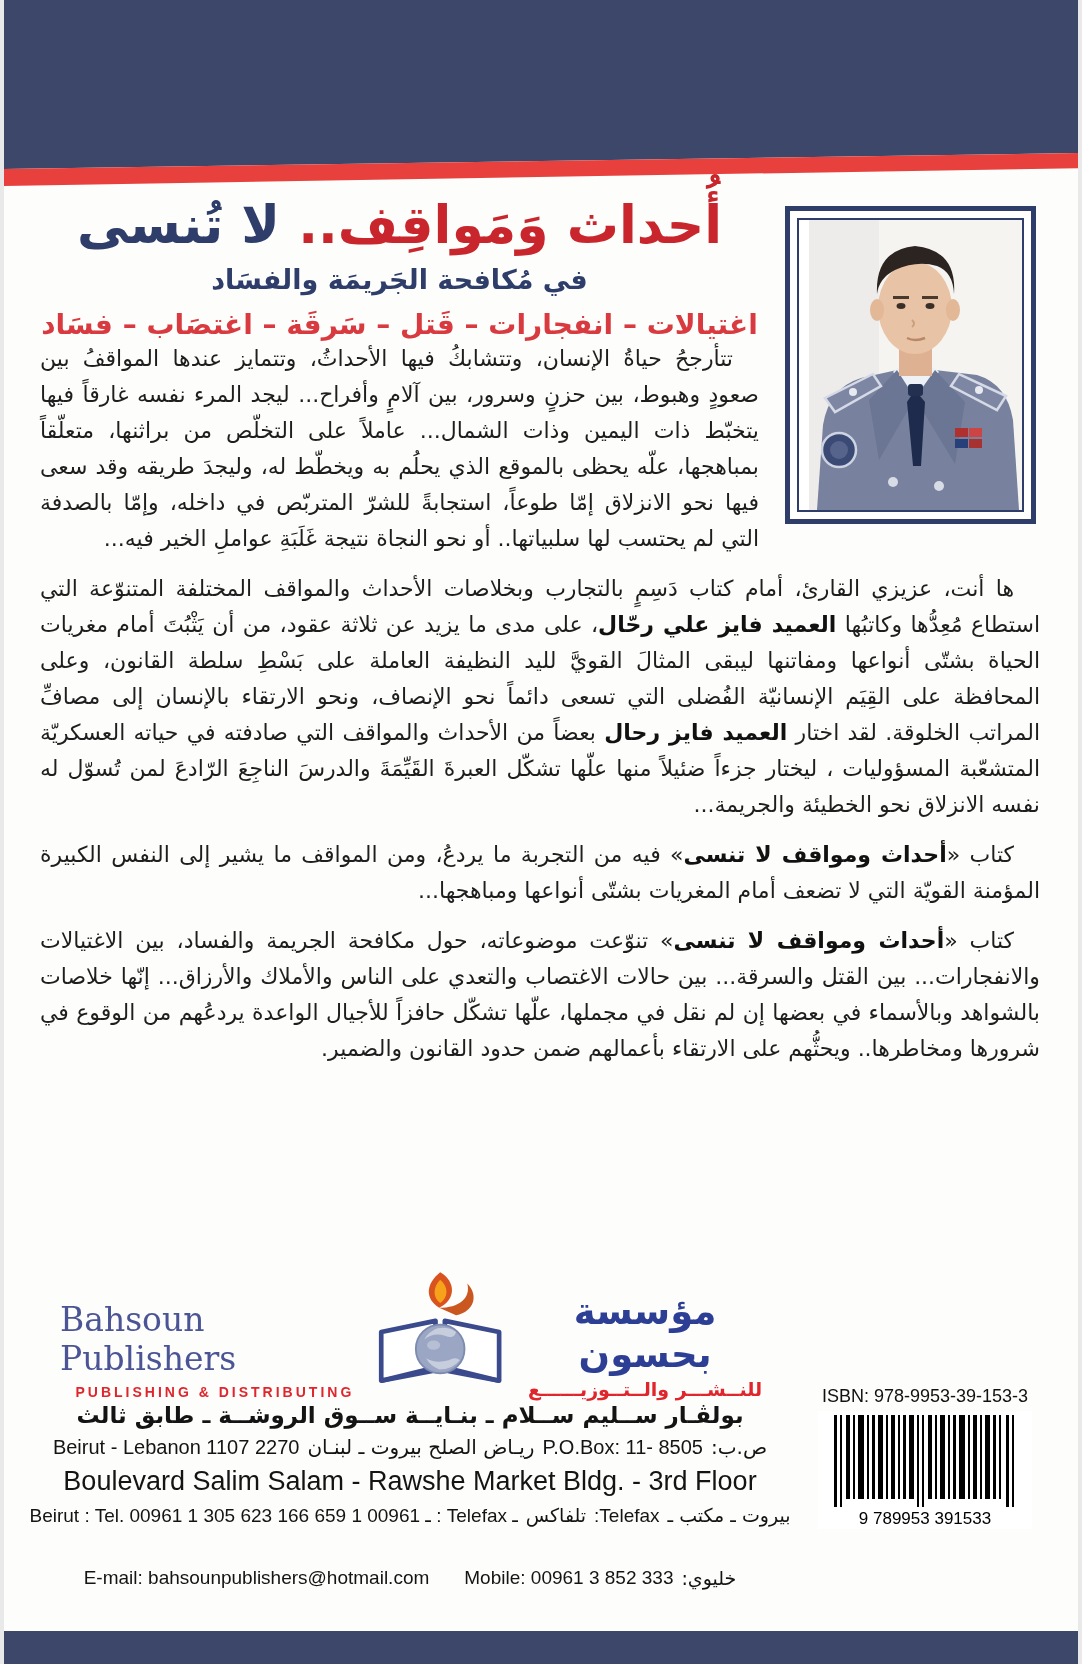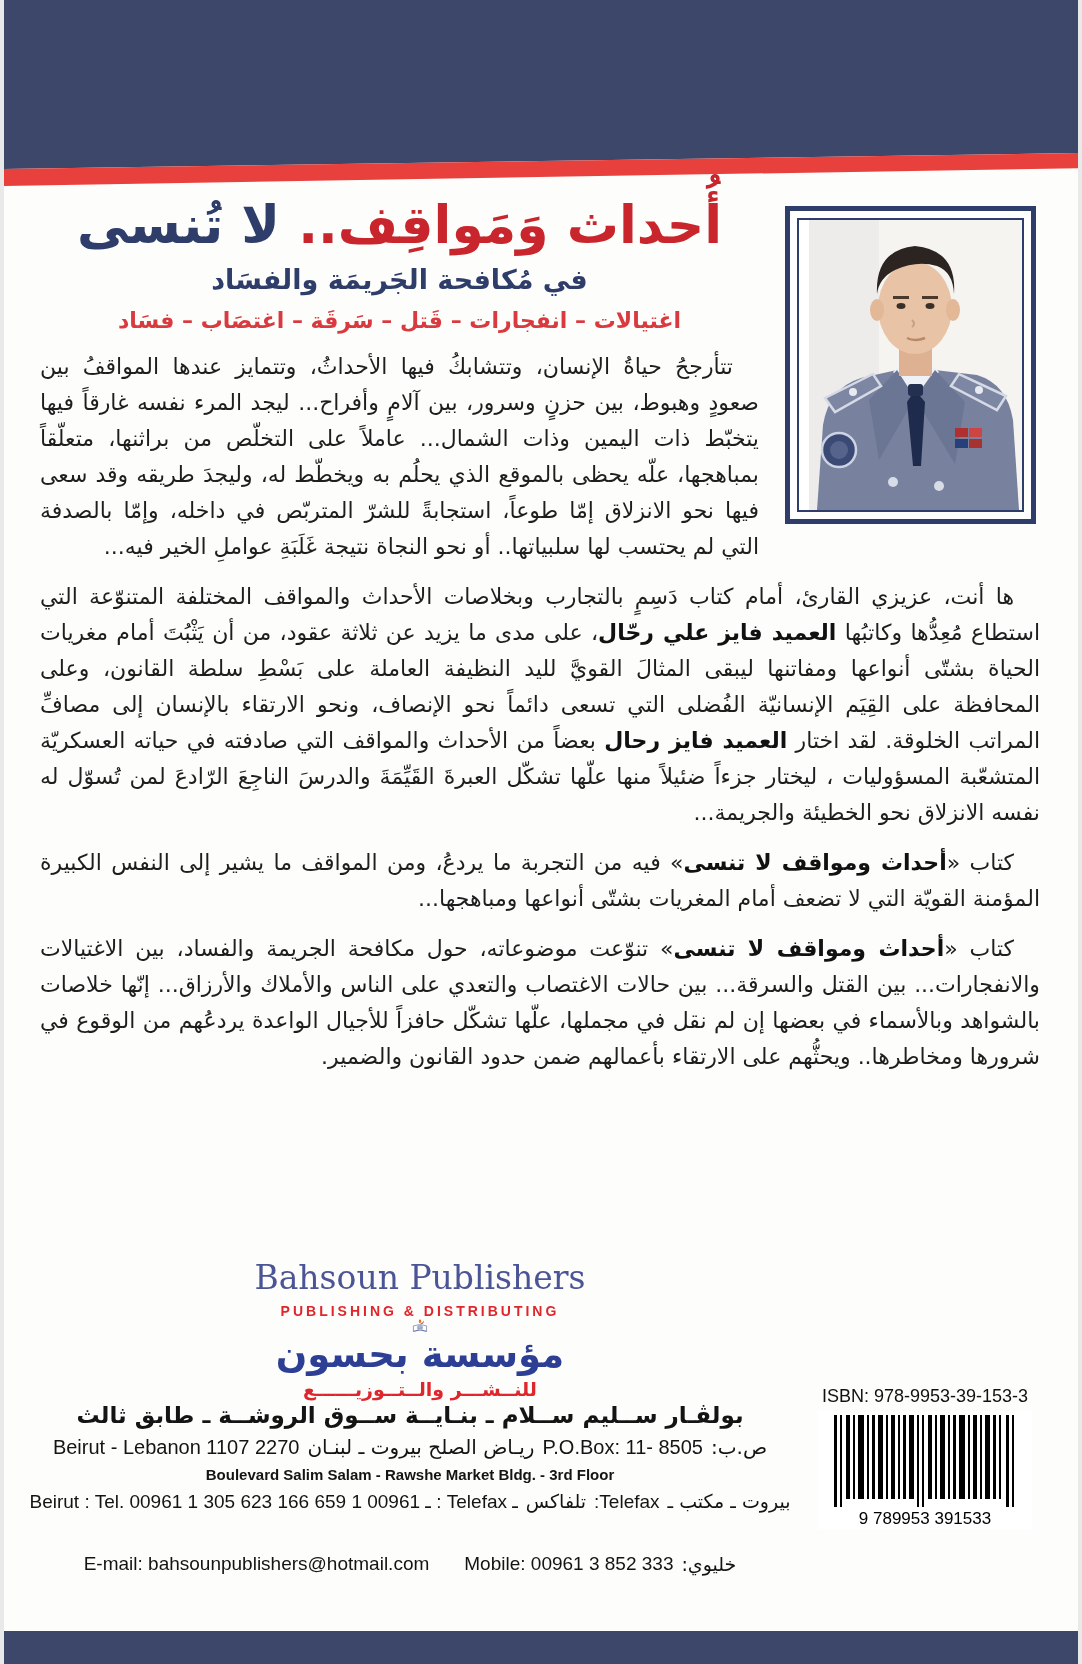--- a/index.html
+++ b/index.html
@@ -8,38 +8,38 @@
   .header-svg{position:absolute;top:0;left:0;display:block;}
   
   .content{position:absolute;top:194px;left:36px;right:38px;direction:rtl;}
   .photo-frame{float:right;width:227px;background:#fff;border:5px solid #2e3d69;padding:7px;margin:12px 4px 16px 26px;}
   .photo-inner{border:2px solid #2e3d69;line-height:0;}
   .title-wrap{text-align:center;padding-top:2px;}
   .page-title{margin:0;font-size:52px;font-weight:bold;line-height:1.15;}
   .title-red{color:#c9252c;}
   .title-navy{color:#2e3d69;}
   .subtitle{font-size:27px;font-weight:bold;color:#2e3d69;margin-top:8px;}
-  .topics{font-size:22px;font-weight:bold;color:#d93a3f;margin-top:13px;margin-bottom:16px;}
+  .topics{font-size:28px;font-weight:bold;color:#d93a3f;margin-top:13px;}
   .para{font-size:22px;line-height:36px;text-align:justify;color:#1e1e1e;margin:0 0 14px;text-indent:26px;}
   .para b{font-weight:bold;color:#111;}
   
   .bottom{position:absolute;top:1258px;left:22px;right:22px;display:flex;direction:ltr;}
   .bottom-left{width:768px;}
   .bottom-right{flex:1;padding-top:128px;text-align:center;}
-  .publisher-row{display:flex;align-items:center;justify-content:space-between;padding:0 14px 0 34px;height:142px;flex-direction:column;}
+  .publisher-row{display:flex;align-items:flex-end;justify-content:space-between;padding:0 14px 0 34px;height:142px;}
   .bahsoun-name{font-family:"DejaVu Serif",serif;font-size:33px;color:#4b5596;}
   .bahsoun-tag{font-size:14px;font-weight:bold;color:#e0262d;letter-spacing:3px;margin-top:6px;text-align:center;font-family:"Liberation Sans",sans-serif;}
   .ar-pub{text-align:center;direction:rtl;}
   .ar-pub-name{font-size:37px;font-weight:bold;color:#2d3f94;}
   .ar-pub-tag{font-size:19px;font-weight:bold;color:#e0262d;margin-top:2px;}
   .addresses{text-align:center;margin-top:2px;color:#141414;}
   .addr1{font-size:23px;font-weight:bold;direction:rtl;}
   .addr-mixed{display:flex;justify-content:center;align-items:baseline;gap:8px;margin-top:7px;font-size:20px;font-family:"Liberation Sans",sans-serif;}
   .addr-mixed .ar{font-family:"DejaVu Sans",sans-serif;}
-  .addr3{font-size:15px;font-weight:bold;margin-top:7px;font-family:"Liberation Sans",sans-serif;}
+  .addr3{font-size:27px;font-weight:normal;margin-top:7px;font-family:"Liberation Sans",sans-serif;}
   .addr-small{font-size:19px;}
   .isbn-label{font-size:18px;color:#111;font-family:"Liberation Sans",sans-serif;}
   .barcode-wrap{margin-top:4px;display:inline-block;background:#ec4899;line-height:0;}
   .bottom-band{position:absolute;bottom:0;left:0;width:100%;height:33px;background:#3d4769;}
 </style>
 </head>
 <body>
 
 <div class="page">
 

